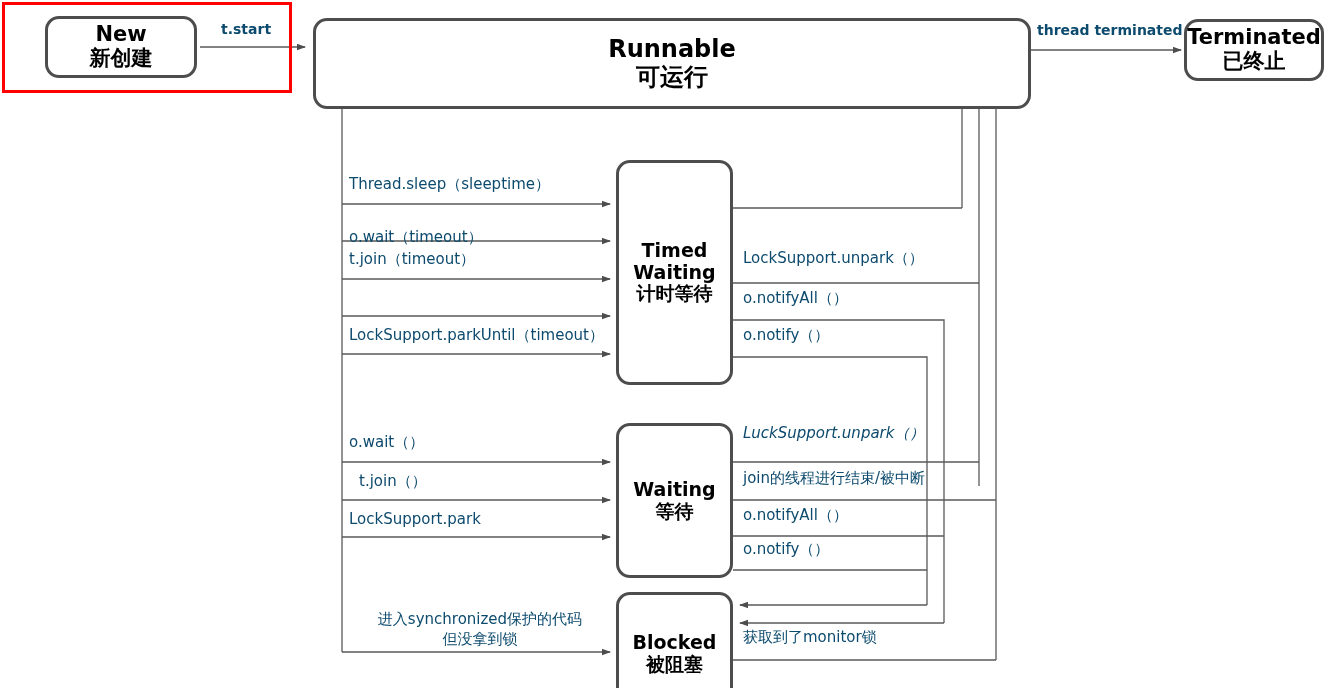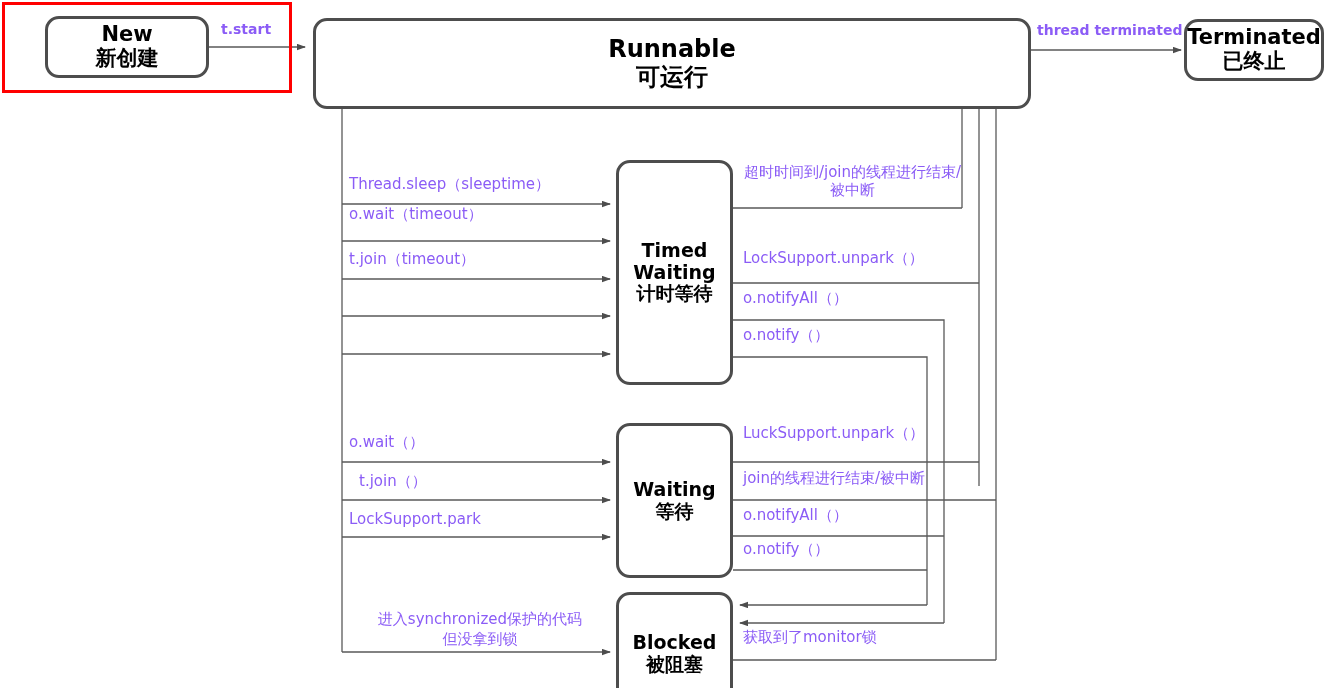--- a/index.html
+++ b/index.html
@@ -31,21 +31,21 @@
 
   .red-frame{
     position:absolute;
     box-sizing:border-box;
     border:3px solid #ff0000;
     background:transparent;
   }
 
   .lbl{
     position:absolute;
-    color:#8b5cf6;
+    color:#0c4a6e;
     font-size:15px;
     line-height:1.22;
     white-space:nowrap;
     font-family:"DejaVu Sans","Liberation Sans",sans-serif;
   }
   .lbl.bold{font-weight:bold;font-size:14px;}
   .lbl.wrap{white-space:normal;text-align:center;}
 </style>
 </head>
 <body>
@@ -108,21 +108,21 @@
       <path d="M927,605 L740,605" marker-end="url(#ahl)"></path>
 
       <path d="M733,660 L996,660"></path>
       <path d="M733,660 L733,660"></path>
 
     </g>
   </svg>
 
   <div class="red-frame" style="left:2px;top:2px;width:290px;height:91px;"></div>
 
-  <div class="state-box" style="left:45px;top:16px;width:164px;height:62px;font-size:21px;">
+  <div class="state-box" style="left:45px;top:16px;width:152px;height:62px;font-size:21px;">
     <div class="en">New</div>
     <div class="zh">新创建</div>
   </div>
 
   <div class="state-box" style="left:313px;top:3px;width:718px;height:91px;font-size:24px;margin-top:15px;">
     <div class="en">Runnable</div>
     <div class="zh">可运行</div>
   </div>
 
   <div class="state-box" style="left:1184px;top:19px;width:140px;height:62px;font-size:21px;">
@@ -144,33 +144,33 @@
   <div class="state-box" style="left:616px;top:592px;width:117px;height:124px;font-size:19px;">
     <div class="en">Blocked</div>
     <div class="zh">被阻塞</div>
   </div>
 
   <div class="lbl bold" style="left:221px;top:21px;">t.start</div>
 
   <div class="lbl bold" style="left:1037px;top:22px;">thread terminated</div>
 
   <div class="lbl" style="left:349px;top:175px;">Thread.sleep（sleeptime）</div>
-  <div class="lbl" style="left:349px;top:205px;text-align:right;">o.wait（timeout）</div>
+  <div class="lbl" style="left:349px;top:228px;text-align:right;">o.wait（timeout）</div>
   <div class="lbl" style="left:349px;top:250px;">t.join（timeout）</div>
+  <div class="lbl" style="left:349px;top:326px;">LockSupport.parkUntil（timeout）</div>
 
-  <div class="lbl wrap" style="left:740px;top:163px;width:225px;">超时时间到/join的线程进行结束/被中断</div>
   <div class="lbl" style="left:743px;top:249px;">LockSupport.unpark（）</div>
   <div class="lbl" style="left:743px;top:289px;">o.notifyAll（）</div>
   <div class="lbl" style="left:743px;top:326px;">o.notify（）</div>
 
   <div class="lbl" style="left:349px;top:433px;">o.wait（）</div>
   <div class="lbl" style="left:359px;top:472px;">t.join（）</div>
   <div class="lbl" style="left:349px;top:510px;">LockSupport.park</div>
 
-  <div class="lbl" style="left:743px;top:424px;">LuckSupport.unpark（）</div>
+  <div class="lbl" style="left:743px;top:424px;font-style:italic;">LuckSupport.unpark（）</div>
   <div class="lbl" style="left:743px;top:469px;">join的线程进行结束/被中断</div>
   <div class="lbl" style="left:743px;top:506px;">o.notifyAll（）</div>
   <div class="lbl" style="left:743px;top:540px;">o.notify（）</div>
 
   <div class="lbl wrap" style="left:349px;top:610px;width:262px;">进入synchronized保护的代码</div>
   <div class="lbl wrap" style="left:349px;top:630px;width:262px;">但没拿到锁</div>
 
   <div class="lbl" style="left:743px;top:628px;">获取到了monitor锁</div>
 
 </div>

